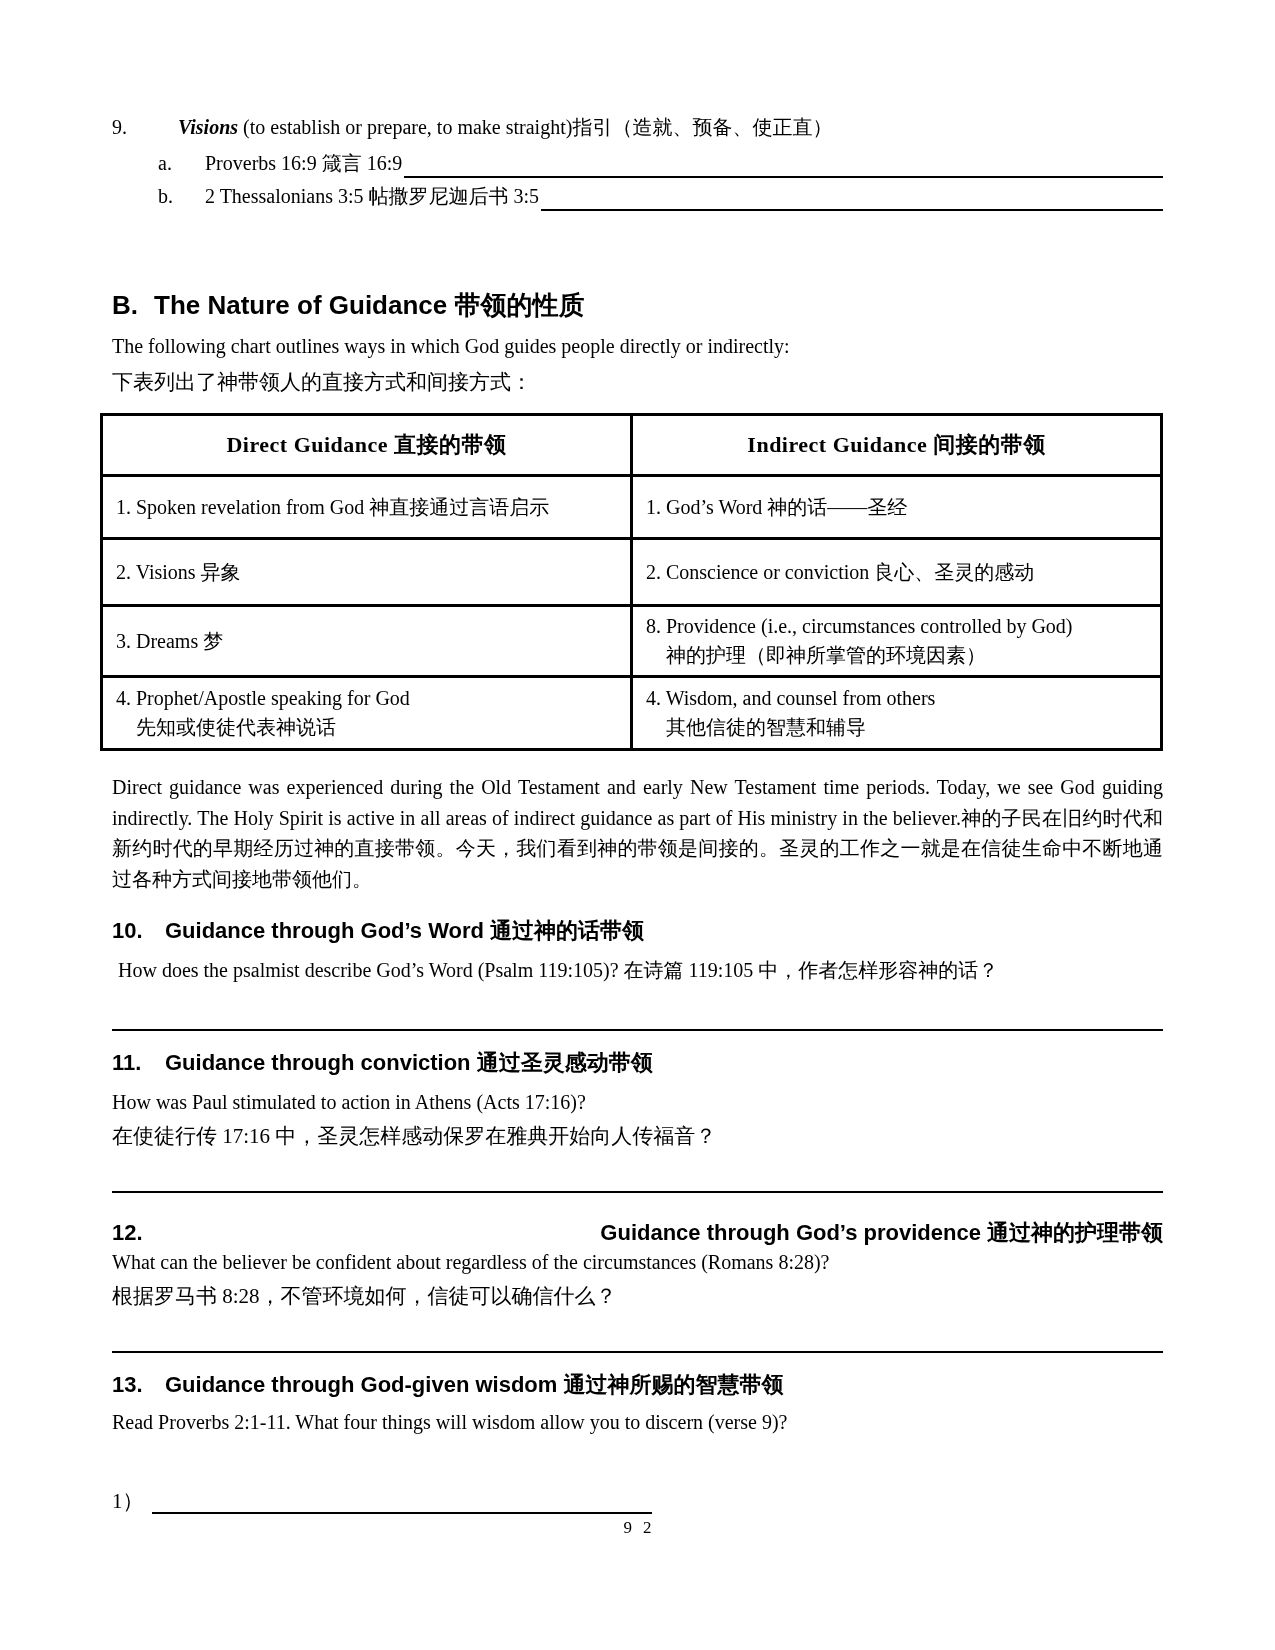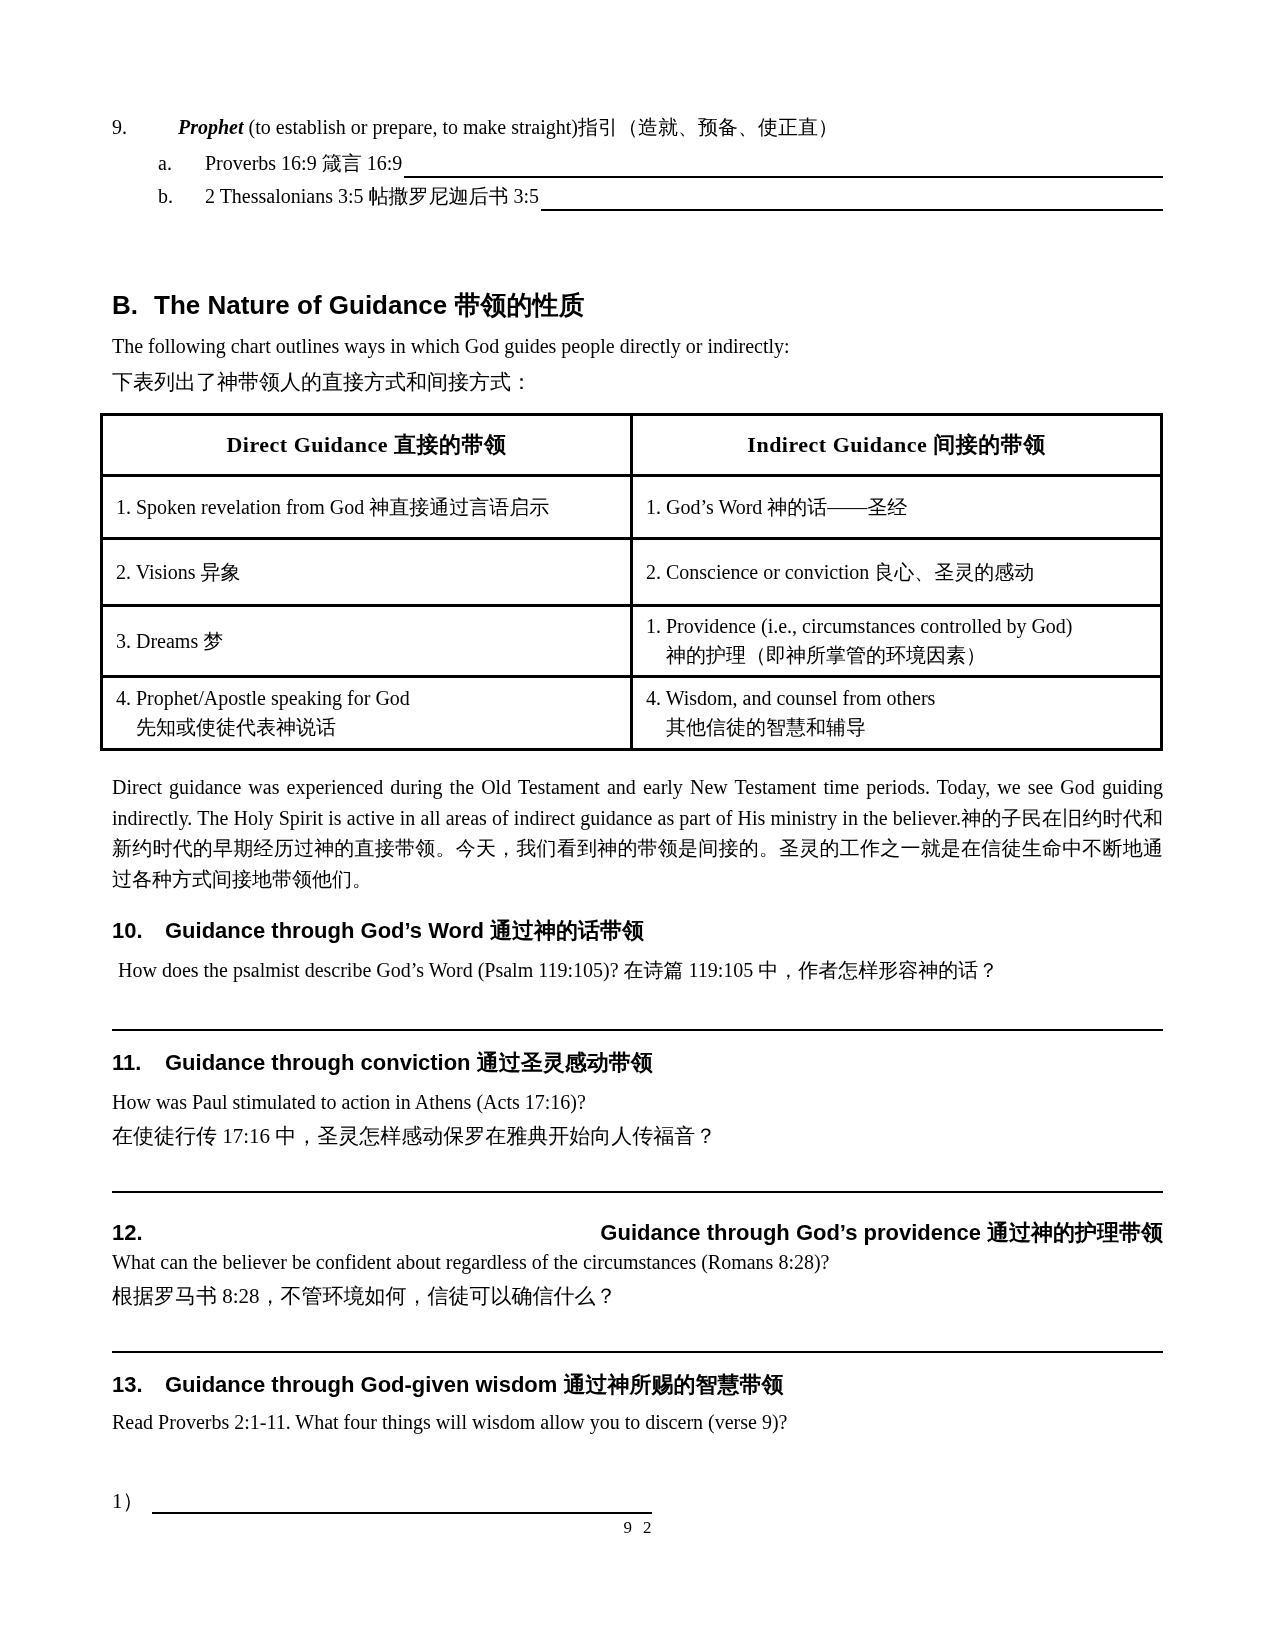--- a/index.html
+++ b/index.html
@@ -89,21 +89,21 @@
     letter-spacing:11px; padding-left:11px; }
 </style>
 </head>
 <body>
 
 <div class="page">
 
   <div class="abs" id="item9">
     <div class="item9-head">
       <span class="num">9.</span>
-      <span><span class="term-bold-italic">Prophet</span><span> (to establish or prepare, to make straight)指引（造就、预备、使正直）</span></span>
+      <span><span class="term-bold-italic">Visions</span><span> (to establish or prepare, to make straight)指引（造就、预备、使正直）</span></span>
     </div>
     <div class="sub-row first">
       <span class="lbl">a.</span>
       <span class="txt">Proverbs 16:9 箴言 16:9</span>
       <span class="fill"></span>
     </div>
     <div class="sub-row second">
       <span class="lbl">b.</span>
       <span class="txt">2 Thessalonians 3:5 帖撒罗尼迦后书 3:5</span>
       <span class="fill"></span>
@@ -139,21 +139,21 @@
           </td>
         <td>
             <div class="cl1">2. Conscience or conviction 良心、圣灵的感动</div>
           </td>
       </tr>
       <tr class="r3">
         <td>
             <div class="cl1">3. Dreams 梦</div>
           </td>
         <td>
-            <div class="cl1">1. Providence (i.e., circumstances controlled by God)</div>
+            <div class="cl1">8. Providence (i.e., circumstances controlled by God)</div>
             <div class="cl2">神的护理（即神所掌管的环境因素）</div>
           </td>
       </tr>
       <tr class="r4">
         <td>
             <div class="cl1">4. Prophet/Apostle speaking for God</div>
             <div class="cl2">先知或使徒代表神说话</div>
           </td>
         <td>
             <div class="cl1">4. Wisdom, and counsel from others</div>

